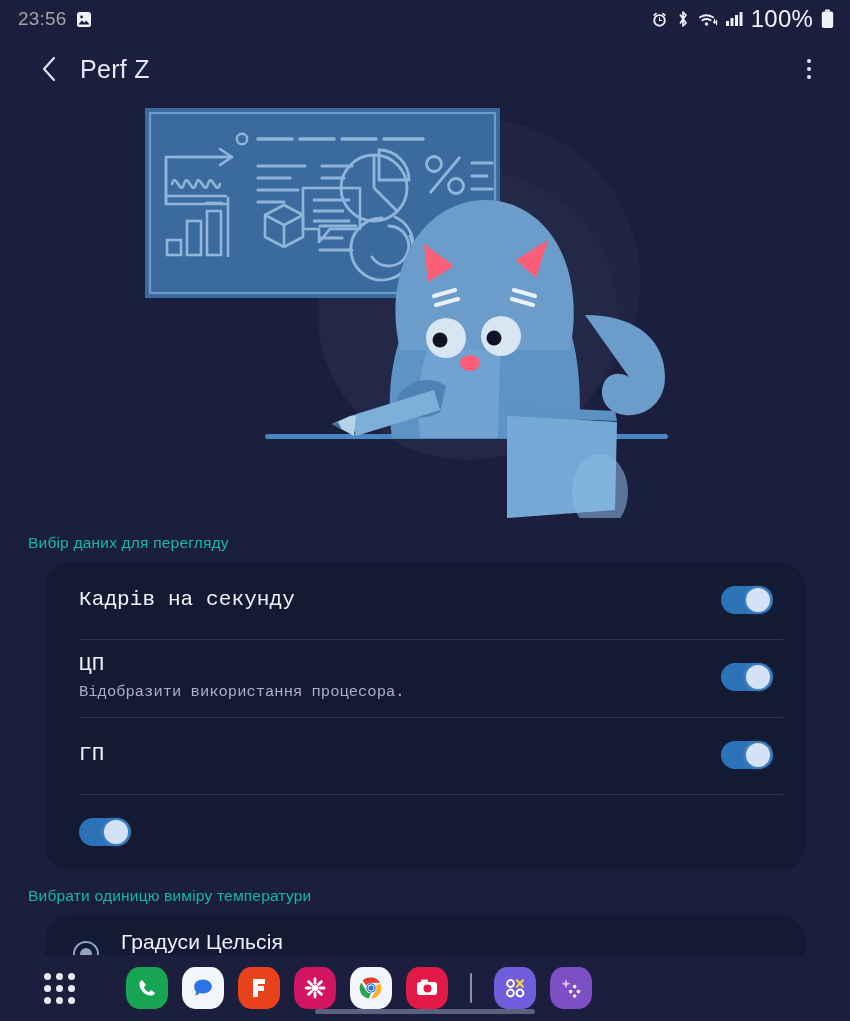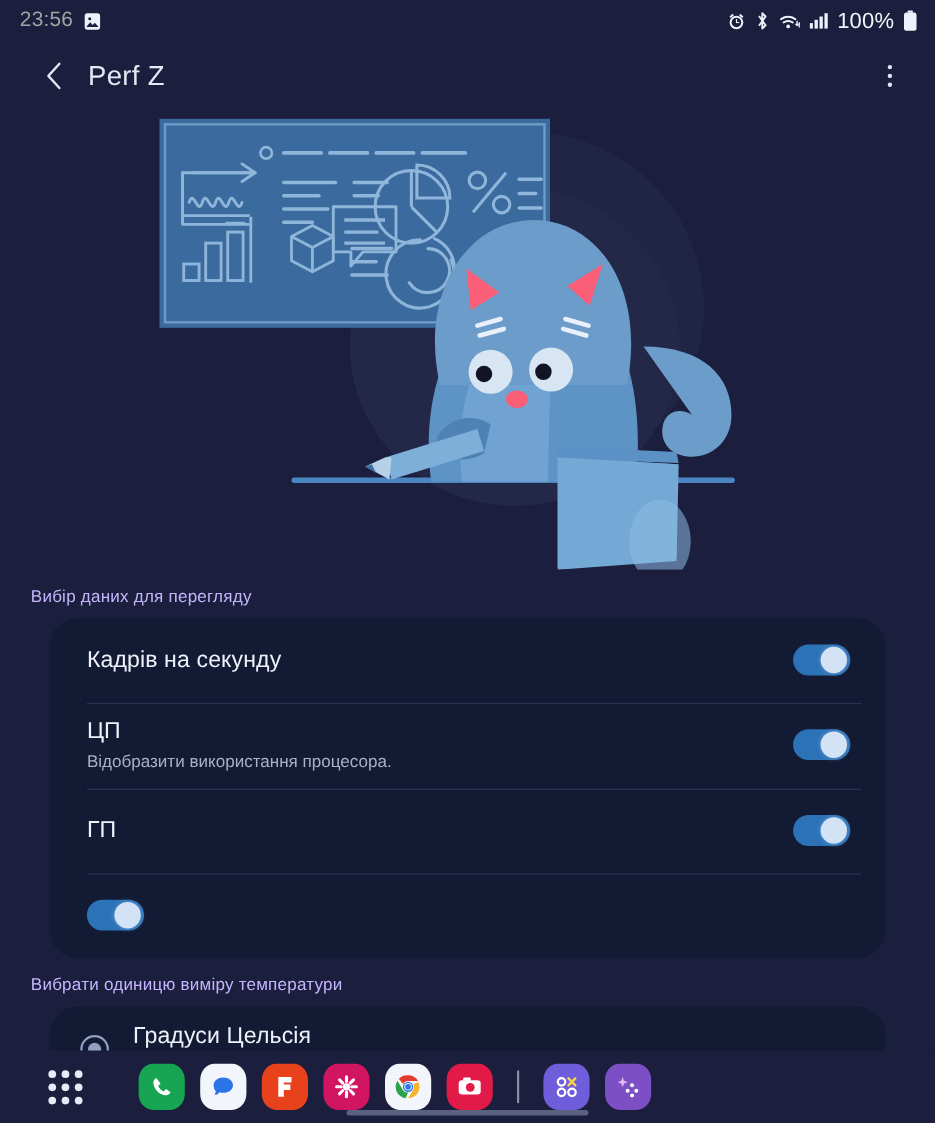--- a/index.html
+++ b/index.html
@@ -14,21 +14,21 @@
 
   
   .statusbar{
     height:38px; display:flex; align-items:center;
     justify-content:space-between; padding:0 16px 0 18px;
     position:relative; z-index:5;
   }
   .sb-left{ display:flex; align-items:center; gap:9px; }
   .sb-clock{ font-size:19px; letter-spacing:.2px; color:#a3a3a3; }
   .sb-right{ display:flex; align-items:center; gap:8px; }
-  .sb-batt-text{ font-size:20px; color:#f2f4fb; letter-spacing:.2px; }
+  .sb-batt-text{ font-size:24px; color:#f2f4fb; letter-spacing:.2px; }
   .ic{ display:inline-flex; align-items:center; justify-content:center; }
 
   
   .appbar{
     height:62px; display:flex; align-items:center;
     padding:0 22px 0 30px; position:relative; z-index:5;
   }
   .appbar-back{ width:38px; height:38px; display:flex; align-items:center; justify-content:center; cursor:pointer;}
   .appbar-title{
     font-size:25px; color:#e4e8f5; margin-left:12px; font-weight:400;
@@ -39,33 +39,34 @@
     align-items:center; justify-content:center; gap:4px; cursor:pointer;}
   .appbar-menu i{ width:4px; height:4px; border-radius:50%; background:#dfe4f3; display:block;}
 
   
   .hero{ position:relative; height:418px; overflow:hidden; }
   .hero svg{ position:absolute; left:0; top:0; }
 
   
   .content{ padding:0 0 0 0; }
   .section-label{
-    font-size:15.5px; color:#c4b5fd; padding:16px 0 10px 28px;
+    font-size:15.5px; color:#14b8a6; padding:16px 0 10px 28px;
     letter-spacing:.2px;
   }
   .card{
     background:#131a33;
     border-radius:26px;
     margin:0 45px;
   }
   .row{
     display:flex; align-items:center;
     padding:13px 26px 14px 34px;
     min-height:77px;
     position:relative;
+    font-family:Liberation Mono, monospace;
   }
   .row + .row::before{
     content:""; position:absolute; left:34px; right:22px; top:0;
     height:1px; background:#2b3350;
   }
   .row-texts{ flex:1; min-width:0; }
   .row-title{ font-size:21px; color:#eef1fa; line-height:1.2; letter-spacing:.1px;}
   .row-sub{ font-size:15.5px; color:#a9b0c9; margin-top:6px; line-height:1.25;}
 
   

